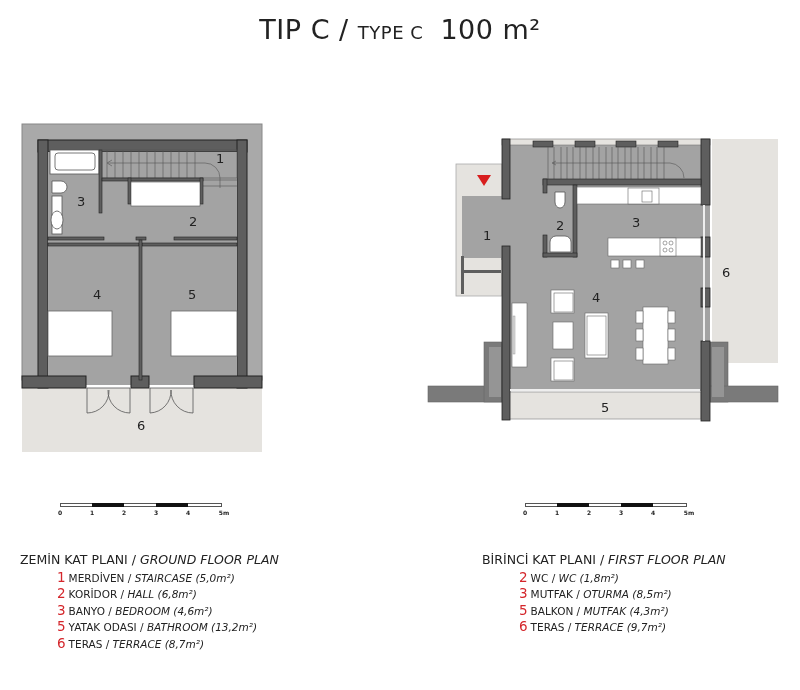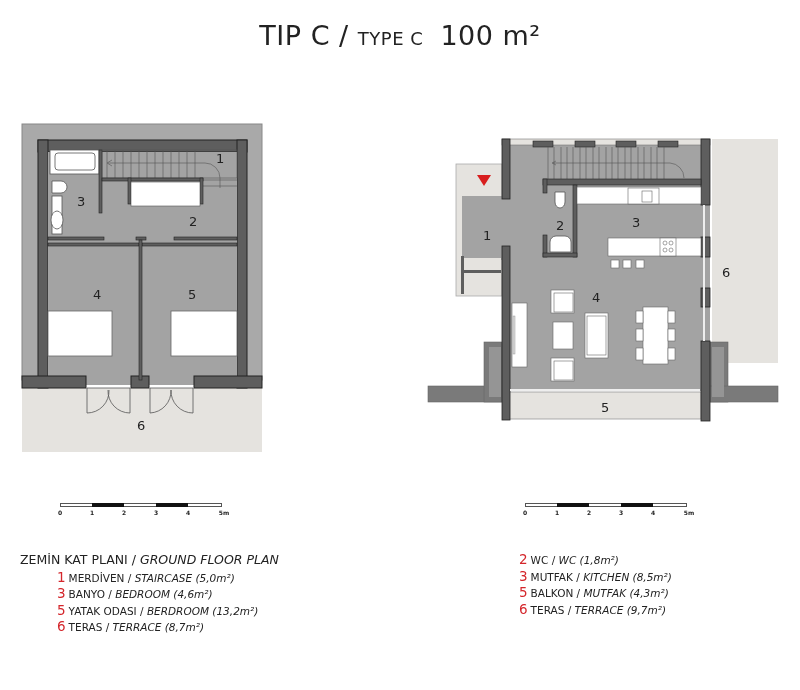--- a/index.html
+++ b/index.html
@@ -1,18 +1,18 @@
 <!DOCTYPE html>
 <html><head>
 <meta charset="utf-8">
 <style>
   html, body { margin: 0; padding: 0; background: #ffffff; }
   body { width: 800px; height: 690px; position: relative; overflow: hidden;
          font-family: "DejaVu Sans", sans-serif; color: #222; }
-  .title { position: absolute; top: 20px; left: 0; width: 800px; text-align: center;
+  .title { position: absolute; top: 14px; left: 0; width: 800px; text-align: center;
            font-size: 27px; letter-spacing: 0.5px; color: #222; }
   .title .small { font-size: 18px; }
   svg.plan { position: absolute; }
   .legend { position: absolute; font-size: 11.5px; color: #222; line-height: 15.6px; }
   .legend .head { font-size: 12.5px; margin-bottom: 2px; }
   .legend .head i, .legend .item i { }
   .legend .item { padding-left: 37px; font-size: 10.5px; white-space: nowrap; }
   .legend .num { color: #d4262b; font-size: 13.5px; margin-right: 3px; }
   .scale { position: absolute; }
   .scale .bar { position: absolute; top: 0; height: 4px; border: 1px solid #555; box-sizing: border-box; }
@@ -248,23 +248,28 @@
   <span class="tick" style="left:128px">4</span>
   <span class="tick" style="left:164px">5m</span>
 </div>
 
 <div class="legend" style="left:20px; top:552px;">
   <div class="head">
     <span>ZEMİN KAT PLANI /</span>
     <i>GROUND FLOOR PLAN</i>
   </div>
   <div class="item"><span class="num">1</span><span>MERDİVEN /</span> <i>STAIRCASE (5,0m²)</i></div>
+  <div class="item"><span class="num">2</span><span>KORİDOR /</span> <i>HALL (6,8m²)</i></div>
   <div class="item"><span class="num">3</span><span>BANYO /</span> <i>BEDROOM (4,6m²)</i></div>
-  <div class="item"><span class="num">5</span><span>YATAK ODASI /</span> <i>BERDROOM (13,2m²)</i></div>
+  <div class="item"><span class="num">5</span><span>YATAK ODASI /</span> <i>BATHROOM (13,2m²)</i></div>
   <div class="item"><span class="num">6</span><span>TERAS /</span> <i>TERRACE (8,7m²)</i></div>
 </div>
 
 <div class="legend" style="left:482px; top:552px;">
+  <div class="head">
+    <span>BİRİNCİ KAT PLANI /</span>
+    <i>FIRST FLOOR PLAN</i>
+  </div>
   <div class="item"><span class="num">2</span><span>WC /</span> <i>WC (1,8m²)</i></div>
-  <div class="item"><span class="num">3</span><span>MUTFAK /</span> <i>KITCHEN (8,5m²)</i></div>
+  <div class="item"><span class="num">3</span><span>MUTFAK /</span> <i>OTURMA (8,5m²)</i></div>
   <div class="item"><span class="num">5</span><span>BALKON /</span> <i>MUTFAK (4,3m²)</i></div>
   <div class="item"><span class="num">6</span><span>TERAS /</span> <i>TERRACE (9,7m²)</i></div>
 </div>
 
 </body></html>

